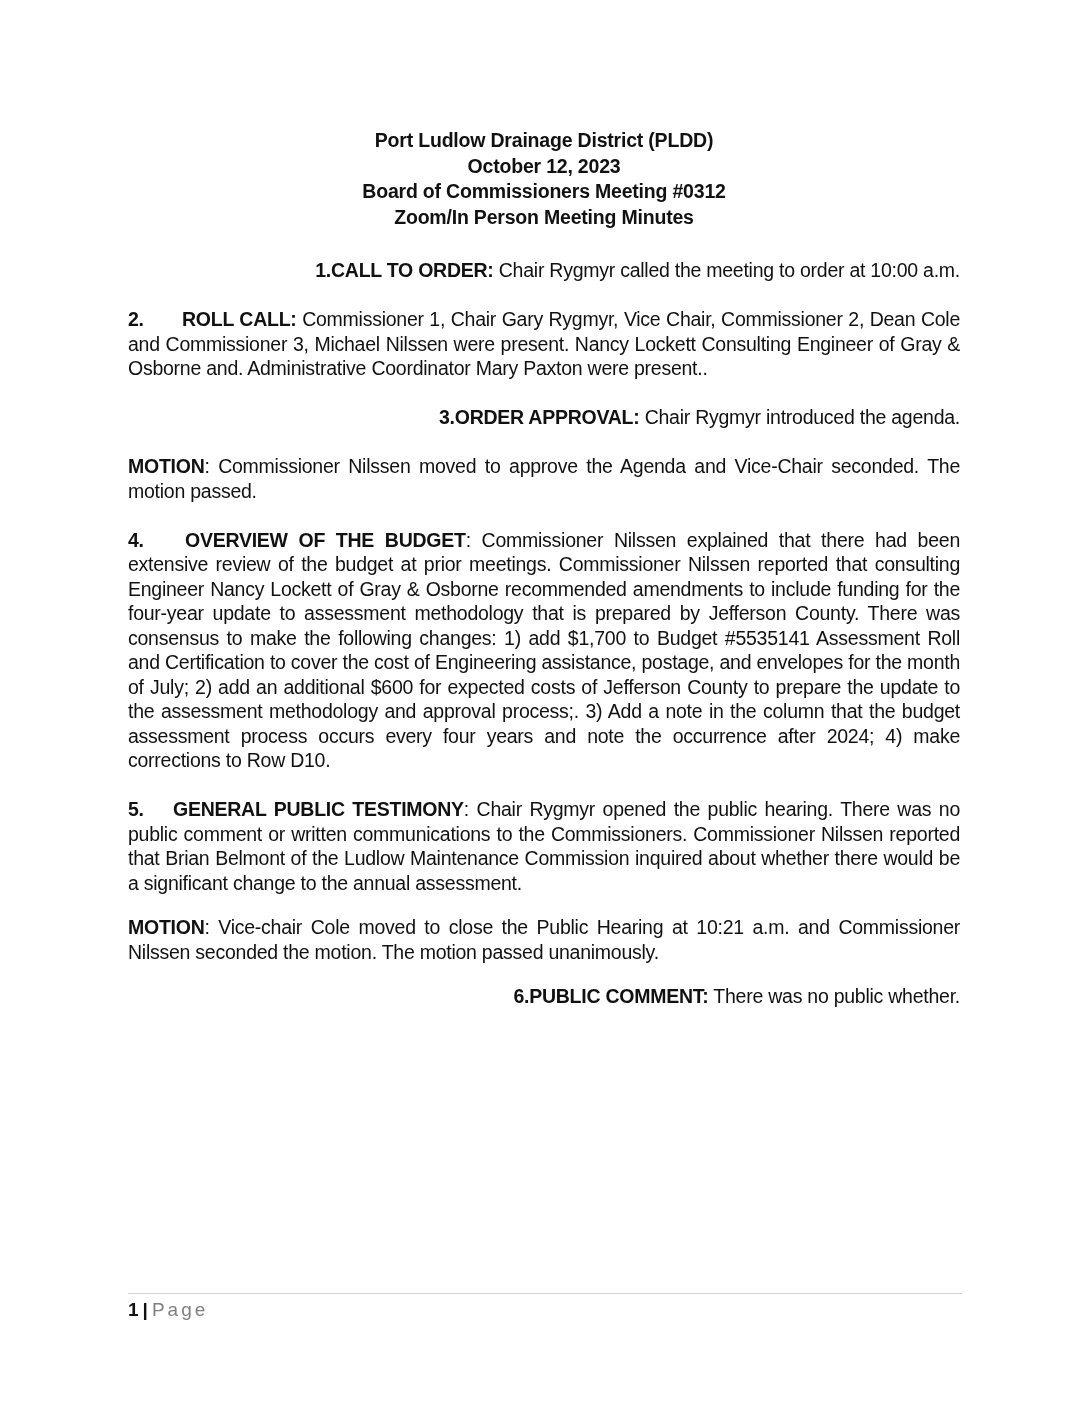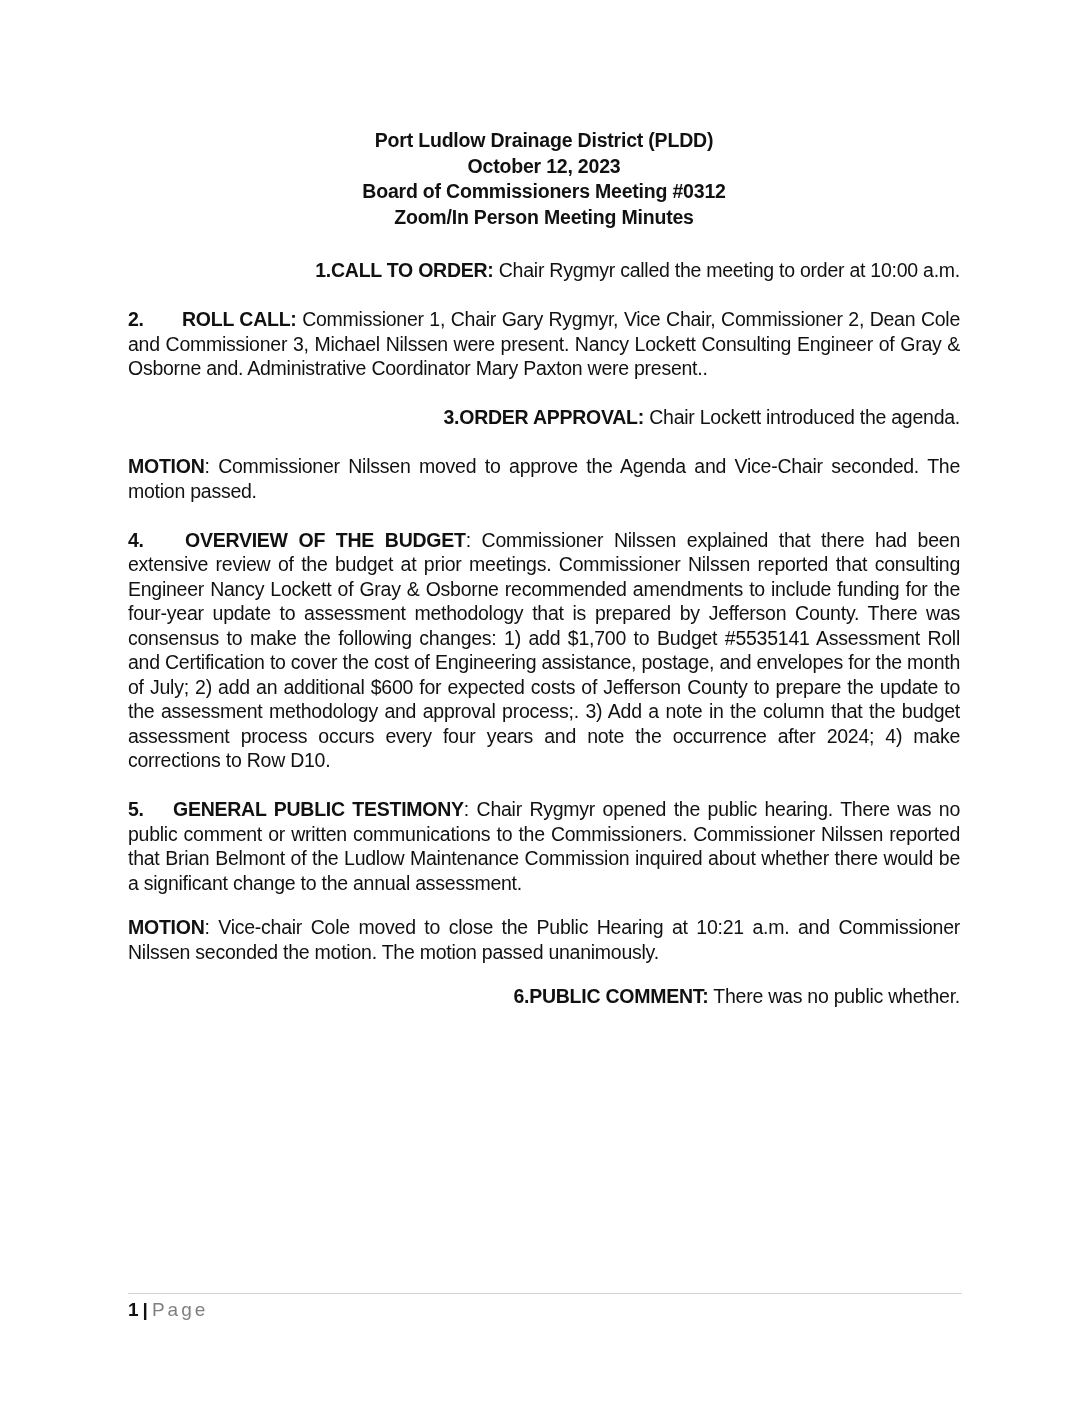--- a/index.html
+++ b/index.html
@@ -55,21 +55,21 @@
     <p class="para left">
       <span class="num n1">1.</span><span class="lbl">CALL TO ORDER:</span><span> Chair Rygmyr called the meeting to order at 10:00 a.m.</span>
     </p>
 
     <p class="para">
       <span class="num n2">2.</span><span class="lbl">ROLL CALL:</span><span> Commissioner 1, Chair Gary Rygmyr, Vice Chair, Commissioner 2, Dean Cole and Commissioner 3, Michael Nilssen were present.  Nancy Lockett Consulting Engineer of Gray &amp; Osborne and. Administrative Coordinator Mary Paxton were present..</span>
     </p>
 
 
     <p class="para left">
-      <span class="num n3">3.</span><span class="lbl">ORDER APPROVAL:</span><span>  Chair Lockett introduced the agenda.</span>
+      <span class="num n3">3.</span><span class="lbl">ORDER APPROVAL:</span><span>  Chair Rygmyr introduced the agenda.</span>
     </p>
 
     <p class="para">
       <span class="lbl">MOTION</span><span>: Commissioner Nilssen moved to approve the Agenda and Vice-Chair seconded. The motion passed.</span>
     </p>
 
     <p class="para">
       <span class="num n4">4.</span><span class="lbl">OVERVIEW OF THE BUDGET</span><span>:  Commissioner Nilssen explained that there had been extensive review of the budget at prior meetings.  Commissioner Nilssen reported that consulting Engineer Nancy Lockett of Gray &amp; Osborne recommended amendments to include funding for the four-year update to assessment methodology that is prepared by Jefferson County.  There was consensus to make the following changes: 1) add $1,700 to Budget #5535141 Assessment Roll and Certification to cover the cost of Engineering assistance, postage, and envelopes for the month of July; 2) add an additional $600 for expected costs of Jefferson County to prepare the update to the assessment methodology and approval process;. 3) Add a note in the column that the budget assessment process occurs every four years and note the occurrence after 2024; 4) make corrections to Row D10.</span>
     </p>
 

